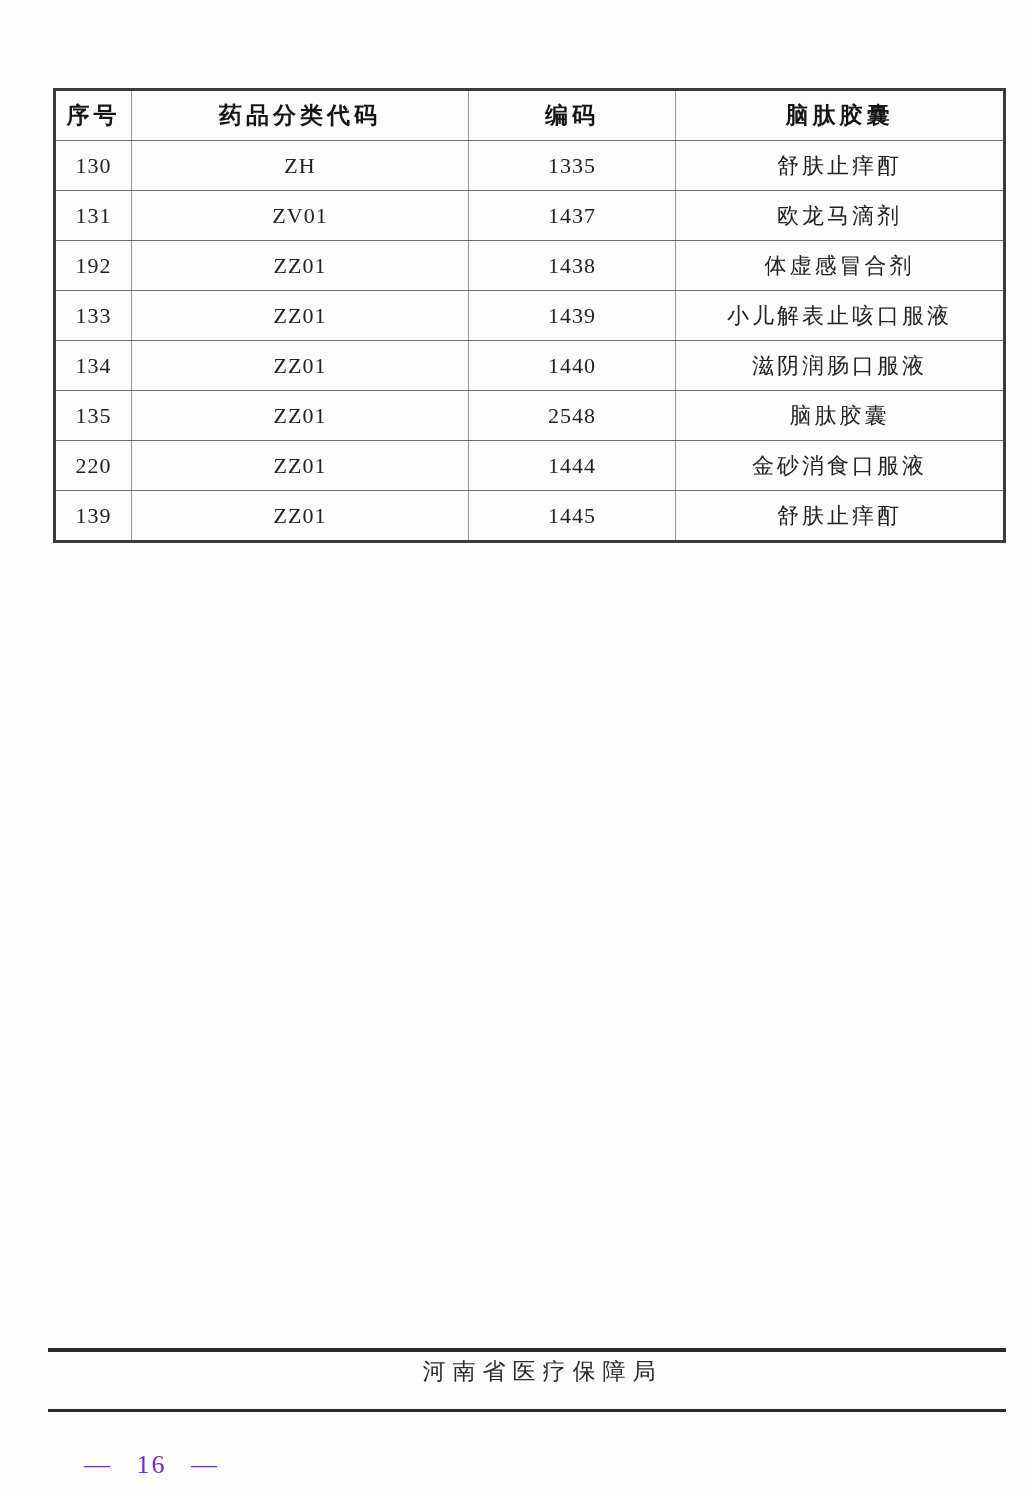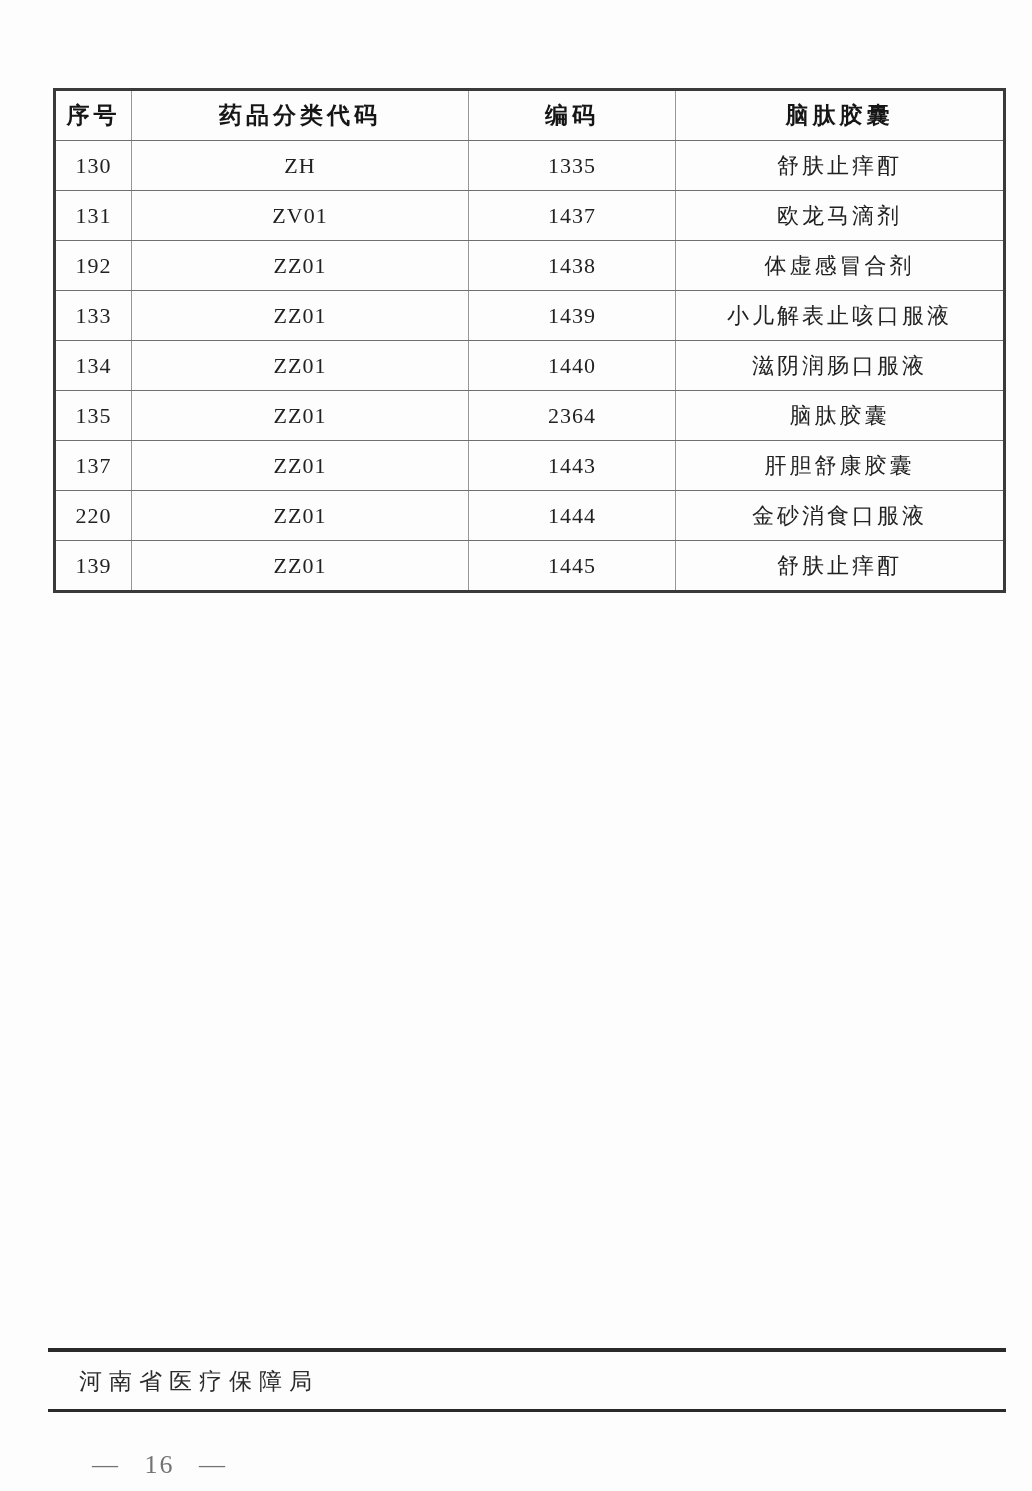--- a/index.html
+++ b/index.html
@@ -72,41 +72,42 @@
   }
   .footer-row {
     position: absolute;
     left: 48px;
     top: 1356px;
     width: 958px;
     height: 50px;
     display: flex;
     justify-content: space-between;
     align-items: center;
+    flex-direction: column;
   }
   .footer-issuer {
     padding-left: 31px;
     font-size: 23px;
     letter-spacing: 7px;
     color: #2a2a2a;
   }
   .footer-date {
     padding-right: 0px;
     font-size: 24px;
     letter-spacing: 2px;
     color: #2a2a2a;
   }
   .page-number {
     position: absolute;
-    left: 92px;
+    left: 84px;
     top: 1450px;
     font-size: 26px;
     word-spacing: 16px;
     letter-spacing: 2px;
-    color: #737373;
+    color: #6d28d9;
   }
 </style>
 </head>
 <body>
 
 <div class="page">
 
   <table class="drug-table">
     <colgroup>
       <col style="width:77px">
@@ -149,28 +150,22 @@
       </tr>
       <tr>
         <td class="col-seq">134</td>
         <td class="col-code">ZZ01</td>
         <td class="col-code">1440</td>
         <td class="col-name">滋阴润肠口服液</td>
       </tr>
       <tr>
         <td class="col-seq">135</td>
         <td class="col-code">ZZ01</td>
-        <td class="col-code">2364</td>
+        <td class="col-code">2548</td>
         <td class="col-name">脑肽胶囊</td>
-      </tr>
-      <tr>
-        <td class="col-seq">137</td>
-        <td class="col-code">ZZ01</td>
-        <td class="col-code">1443</td>
-        <td class="col-name">肝胆舒康胶囊</td>
       </tr>
       <tr>
         <td class="col-seq">220</td>
         <td class="col-code">ZZ01</td>
         <td class="col-code">1444</td>
         <td class="col-name">金砂消食口服液</td>
       </tr>
       <tr>
         <td class="col-seq">139</td>
         <td class="col-code">ZZ01</td>

